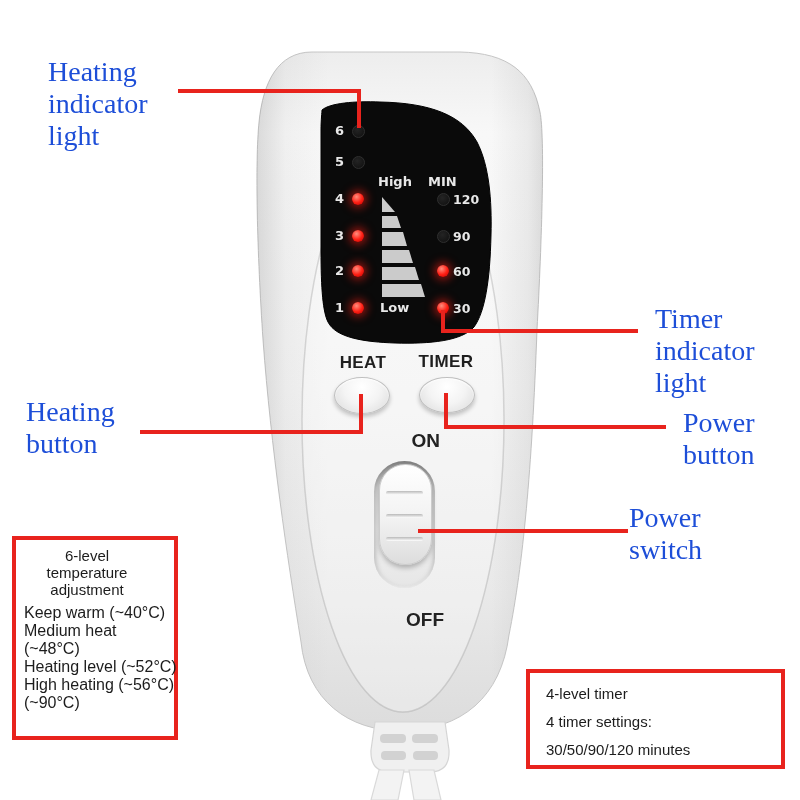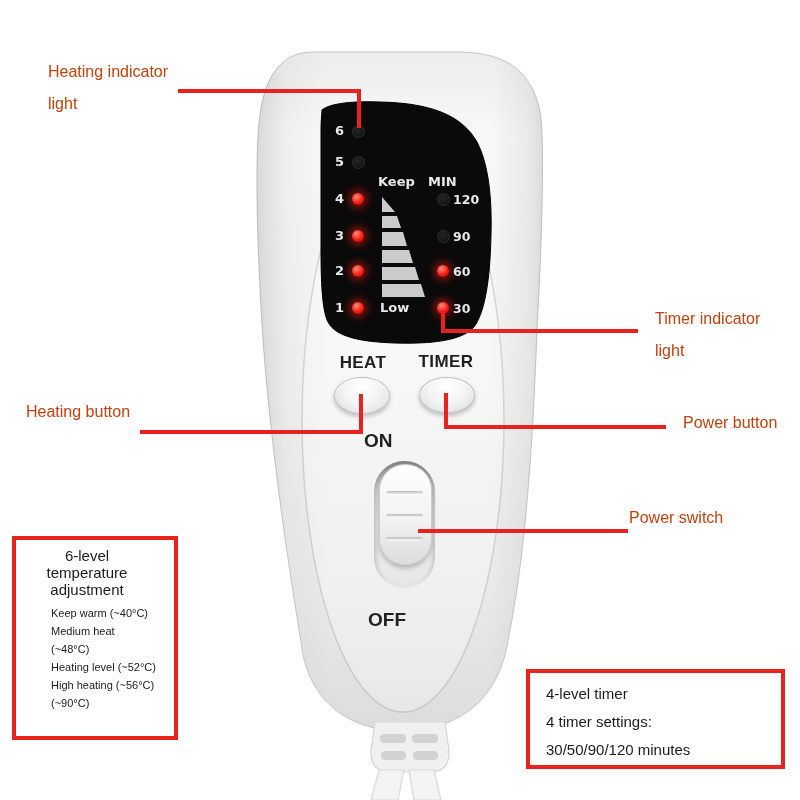--- a/index.html
+++ b/index.html
@@ -1,55 +1,55 @@
 <!DOCTYPE html>
 <html><head>
 <meta charset="utf-8">
 <style>
   html,body{margin:0;padding:0;background:#fff;}
   #stage{position:relative;width:800px;height:800px;background:#ffffff;overflow:hidden;
          font-family:"Liberation Sans",sans-serif;color:#1c1c1c;}
   #stage svg.scene{position:absolute;left:0;top:0;z-index:1;}
 
   
-  .callout{position:absolute;z-index:6;font-size:16px;line-height:32px;color:#c2410c;font-weight:500;}
+  .callout{position:absolute;z-index:6;font-size:28px;line-height:32px;color:#1d4ed8;font-weight:500;font-family:Liberation Serif, serif;}
   
   .rline{position:absolute;z-index:5;background:#e8231d;}
 
   
   .plabel{position:absolute;z-index:3;color:#e8e8e8;font-weight:bold;font-size:13px;height:18px;line-height:18px;
           font-family:"DejaVu Sans","Liberation Sans",sans-serif;}
   .plabel.num{width:26px;text-align:right;left:318px;}
   .plabel.tnum{left:453px;width:34px;text-align:left;font-size:12.5px;}
   .led{position:absolute;z-index:3;width:12px;height:12px;border-radius:50%;}
   .led[data-on="true"]{background:radial-gradient(circle at 38% 32%,#ff8d7e 0%,#ff2015 52%,#c30000 95%);
         box-shadow:0 0 8px 3px rgba(255,30,20,.55);}
   .led[data-on="false"]{background:radial-gradient(circle at 40% 35%,#242424,#151515 70%);
         border:1px solid #2f2f2f;width:11px;height:11px;}
 
   
   .btn-label{position:absolute;z-index:3;font-weight:bold;font-size:17px;letter-spacing:.4px;color:#1f1f1f;text-align:center;}
   .oval-btn{position:absolute;z-index:3;border-radius:50%;
         background:radial-gradient(ellipse at 50% 26%,#ffffff 0%,#f4f4f4 48%,#dadada 100%);
         border:1px solid #bfbfbf;box-shadow:0 3px 4px rgba(0,0,0,.22), inset 0 1px 2px #ffffff;}
-  .sw-label{position:absolute;z-index:3;font-weight:bold;font-size:19px;color:#222;text-align:left;width:76px;}
+  .sw-label{position:absolute;z-index:3;font-weight:bold;font-size:19px;color:#222;text-align:right;width:76px;}
   #switch-track{position:absolute;z-index:3;left:374px;top:461px;width:61px;height:127px;border-radius:31px;
         background:linear-gradient(180deg,#b2b2b2,#dfdfdf 22%,#f0f0f0 55%,#e6e6e6);
         box-shadow:inset 0 3px 6px rgba(0,0,0,.38), inset 0 -1px 2px rgba(255,255,255,.85);}
   #switch-knob{position:absolute;z-index:4;left:379px;top:464px;width:51px;height:99px;border-radius:26px;
         background:linear-gradient(180deg,#ffffff,#f2f2f2 55%,#dddddd);
         border:1px solid #cccccc;box-shadow:0 3px 5px rgba(0,0,0,.25);}
   .groove{position:absolute;left:6px;width:37px;height:4px;border-radius:2px;
         background:linear-gradient(180deg,#b9b9b9,#ffffff);}
 
   
   .info-box{position:absolute;z-index:7;background:#fff;border:4px solid #e8231d;box-sizing:border-box;}
   #temp-box{left:12px;top:536px;width:166px;height:204px;padding:7px 18px 0 8px;}
   #temp-box .ib-title{font-size:15px;line-height:17px;text-align:center;margin:0 6px 6px 0;}
-  #temp-box .ib-line{font-size:11px;line-height:18px;white-space:nowrap;margin-left:27px;}
+  #temp-box .ib-line{font-size:16px;line-height:18px;white-space:nowrap;}
   #timer-box{left:526px;top:669px;width:259px;height:100px;padding:7px 0 0 16px;}
   #timer-box .ib-line{font-size:15px;line-height:28px;white-space:nowrap;}
 </style>
 </head>
 <body>
 
 <div id="stage">
 
   <svg class="scene" width="800" height="800" viewBox="0 0 800 800">
     <defs>
@@ -112,21 +112,21 @@
   <span class="plabel num" style="top:262px">2</span>
   <span class="plabel num" style="top:299px">1</span>
 
   <span class="led" style="left:352px;top:125px" data-on="false"></span>
   <span class="led" style="left:352px;top:156px" data-on="false"></span>
   <span class="led" style="left:352px;top:193px" data-on="true"></span>
   <span class="led" style="left:352px;top:230px" data-on="true"></span>
   <span class="led" style="left:352px;top:265px" data-on="true"></span>
   <span class="led" style="left:352px;top:302px" data-on="true"></span>
 
-  <span class="plabel" style="left:378px;top:173px">Keep</span>
+  <span class="plabel" style="left:378px;top:173px">High</span>
   <span class="plabel" style="left:428px;top:173px">MIN</span>
   <span class="plabel" style="left:380px;top:299px">Low</span>
 
   <span class="led" style="left:437px;top:193px" data-on="false"></span>
   <span class="led" style="left:437px;top:230px" data-on="false"></span>
   <span class="led" style="left:437px;top:265px" data-on="true"></span>
   <span class="led" style="left:437px;top:302px" data-on="true"></span>
 
   <span class="plabel tnum" style="top:191px">120</span>
   <span class="plabel tnum" style="top:228px">90</span>

